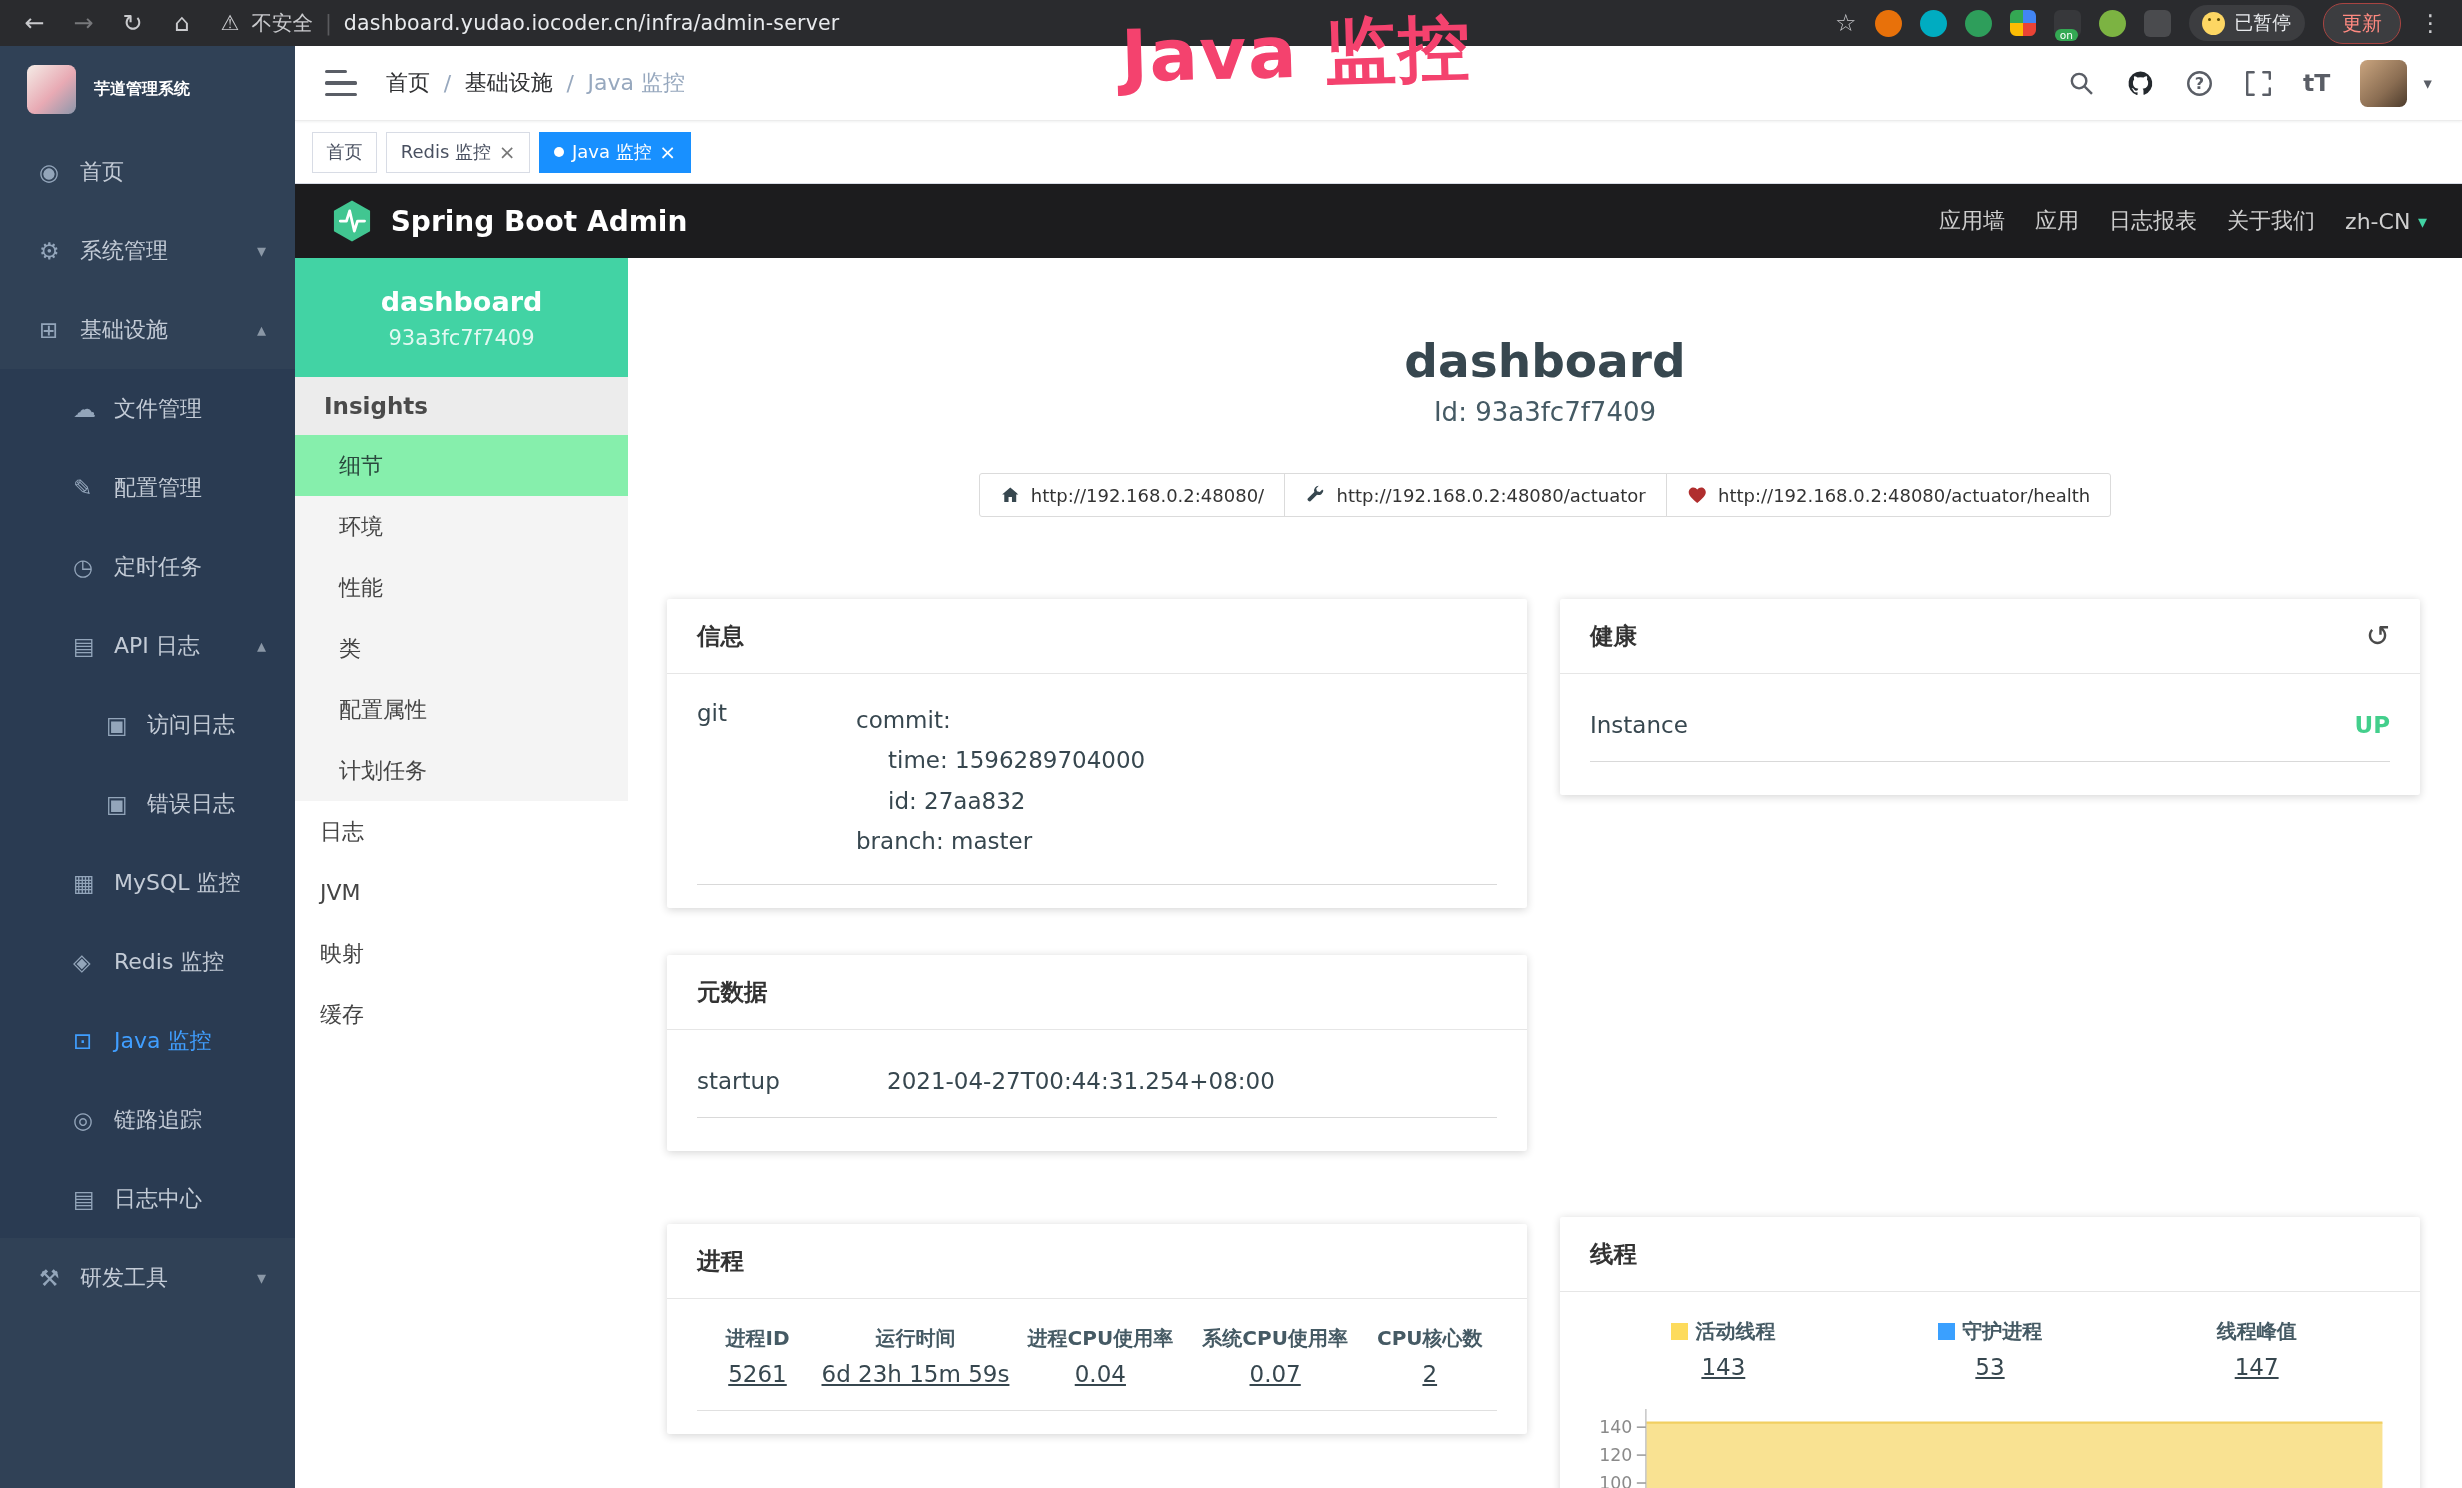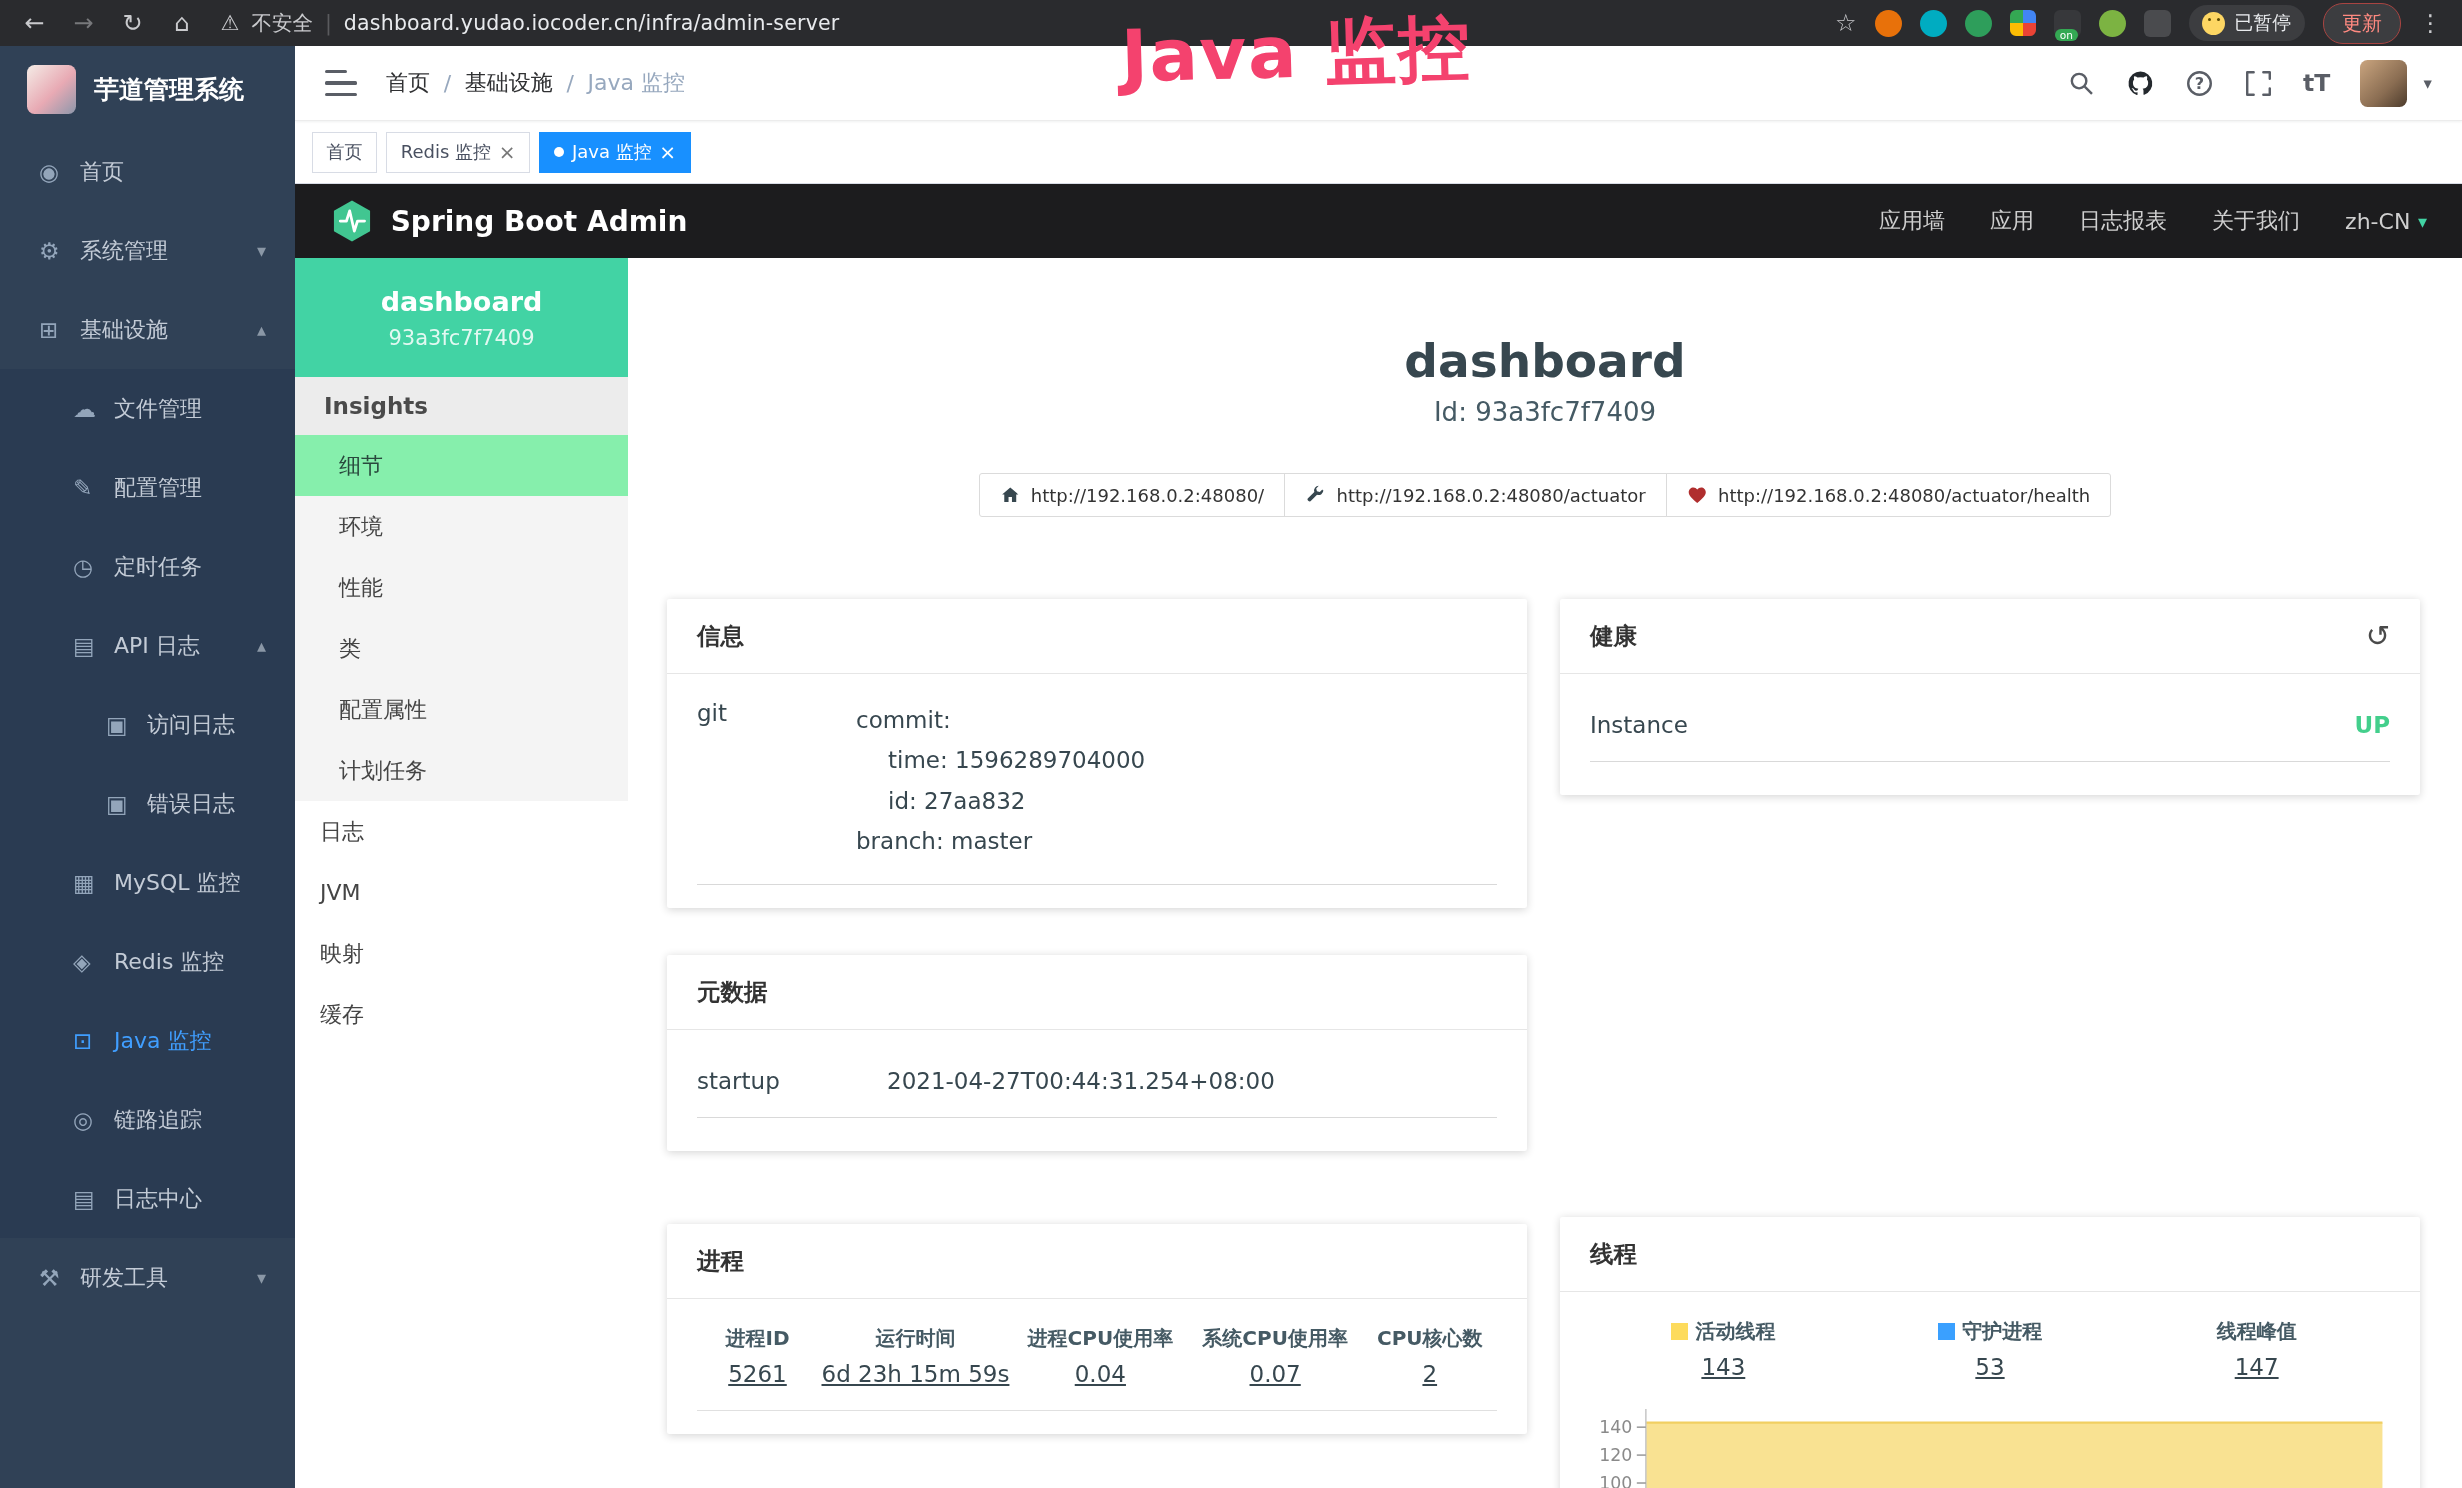--- a/index.html
+++ b/index.html
@@ -32,21 +32,21 @@
                  border-radius:50%; background:#5f4b00; box-shadow:9px 0 0 #5f4b00; }
   .update-btn { border:1.5px solid #a84441; color:#ff8a80; background:#3c3d40; border-radius:20px;
                 padding:6px 18px; font-size:20px; }
   .kebab { font-size:23px; color:#c9cacd; letter-spacing:0; }
 
   
   .app-sidebar { position:absolute; top:46px; left:0; width:295px; bottom:0; background:#304156; z-index:2; }
   .logo-row { height:86px; display:flex; align-items:center; padding-left:27px; gap:18px; }
   .logo-avatar { width:49px; height:49px; border-radius:7.6px;
                  background:linear-gradient(135deg,#f4ece6 0%,#e8aab4 55%,#8d97ab 100%); }
-  .logo-title { color:#fff; font-size:25px; font-weight:bold; }
+  .logo-title { color:#fff; font-size:16px; font-weight:bold; }
   .mi-item { height:79px; display:flex; align-items:center; font-size:22px; color:#c3cbd6; cursor:pointer; }
   .lvl1 { padding-left:39px; }
   .lvl2 { padding-left:73px; background:#2a3b52; }
   .lvl3 { padding-left:106px; background:#2a3b52; }
   .mi-icon { width:41px; font-size:23px; color:#93a5ba; flex:none; }
   .mi-arrow { margin-left:auto; margin-right:29px; font-size:18px; color:#8a97a6; }
   .mi-item.active, .mi-item.active .mi-icon { color:#409eff; }
 
   
   .app-header { position:absolute; top:46px; left:295px; right:0; height:75px; background:#fff;
@@ -74,21 +74,21 @@
   .tag .tag-close { font-size:20px; color:#777; }
   .tag.active { background:#1890ff; border-color:#1890ff; color:#fff; }
   .tag.active .tag-close { color:#fff; }
   .tag-dot { width:10.6px; height:10.6px; border-radius:50%; background:#fff; }
 
   
   .sba-navbar { position:absolute; top:184px; left:295px; right:0; height:74px; background:#1c1c1e;
                 display:flex; align-items:center; padding:0 35px; }
   .sba-logo { width:44px; height:44px; display:block; }
   .sba-brand { color:#fff; font-size:28px; font-weight:bold; margin-left:16.7px; }
-  .sba-nav { margin-left:auto; display:flex; align-items:center; gap:45px; font-size:22px; color:#cfcfcf; }
+  .sba-nav { margin-left:auto; display:flex; align-items:center; gap:30px; font-size:22px; color:#cfcfcf; }
   .sba-nav .item { cursor:pointer; }
   .locale { display:flex; align-items:center; gap:7.6px; }
   .locale .caret { color:#42d3a4; font-size:18px; }
 
   
   .sba-sidebar { position:absolute; top:258px; left:295px; width:333px; bottom:0; background:#fff; }
   .sba-side-head { height:119px; background:#42d3a4; color:#fff; display:flex; flex-direction:column;
                    justify-content:center; align-items:center; gap:9px; }
   .sba-side-head .name { font-size:27px; font-weight:bold; }
   .sba-side-head .iid { font-size:21px; opacity:.85; }

